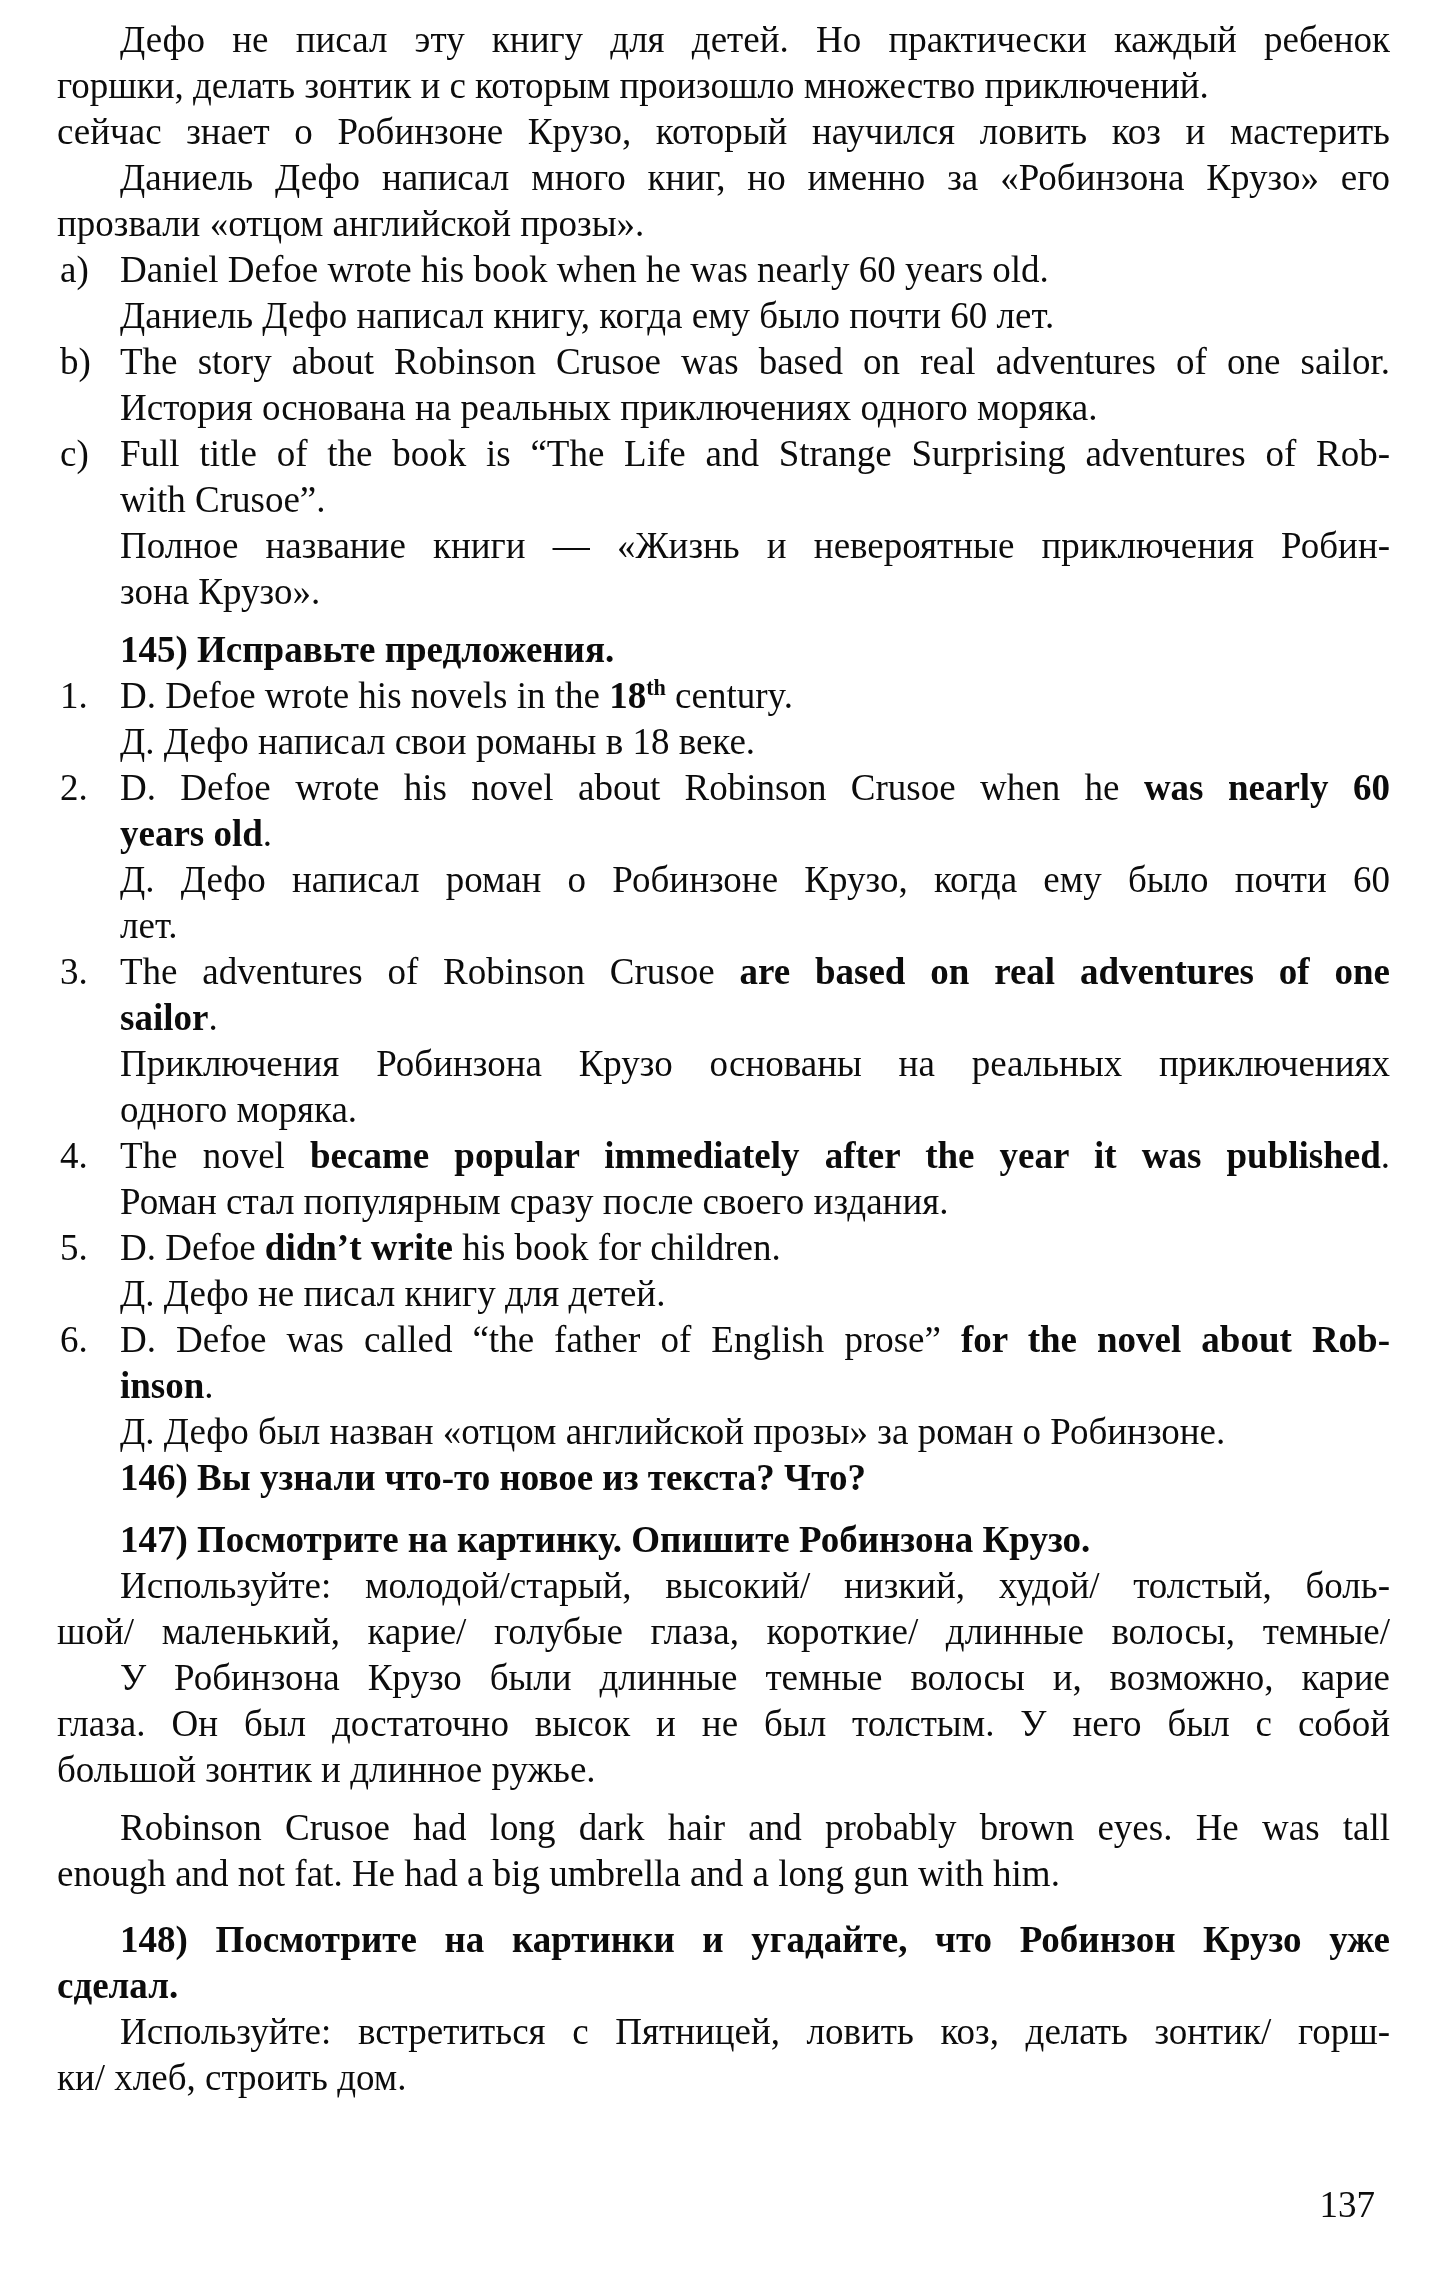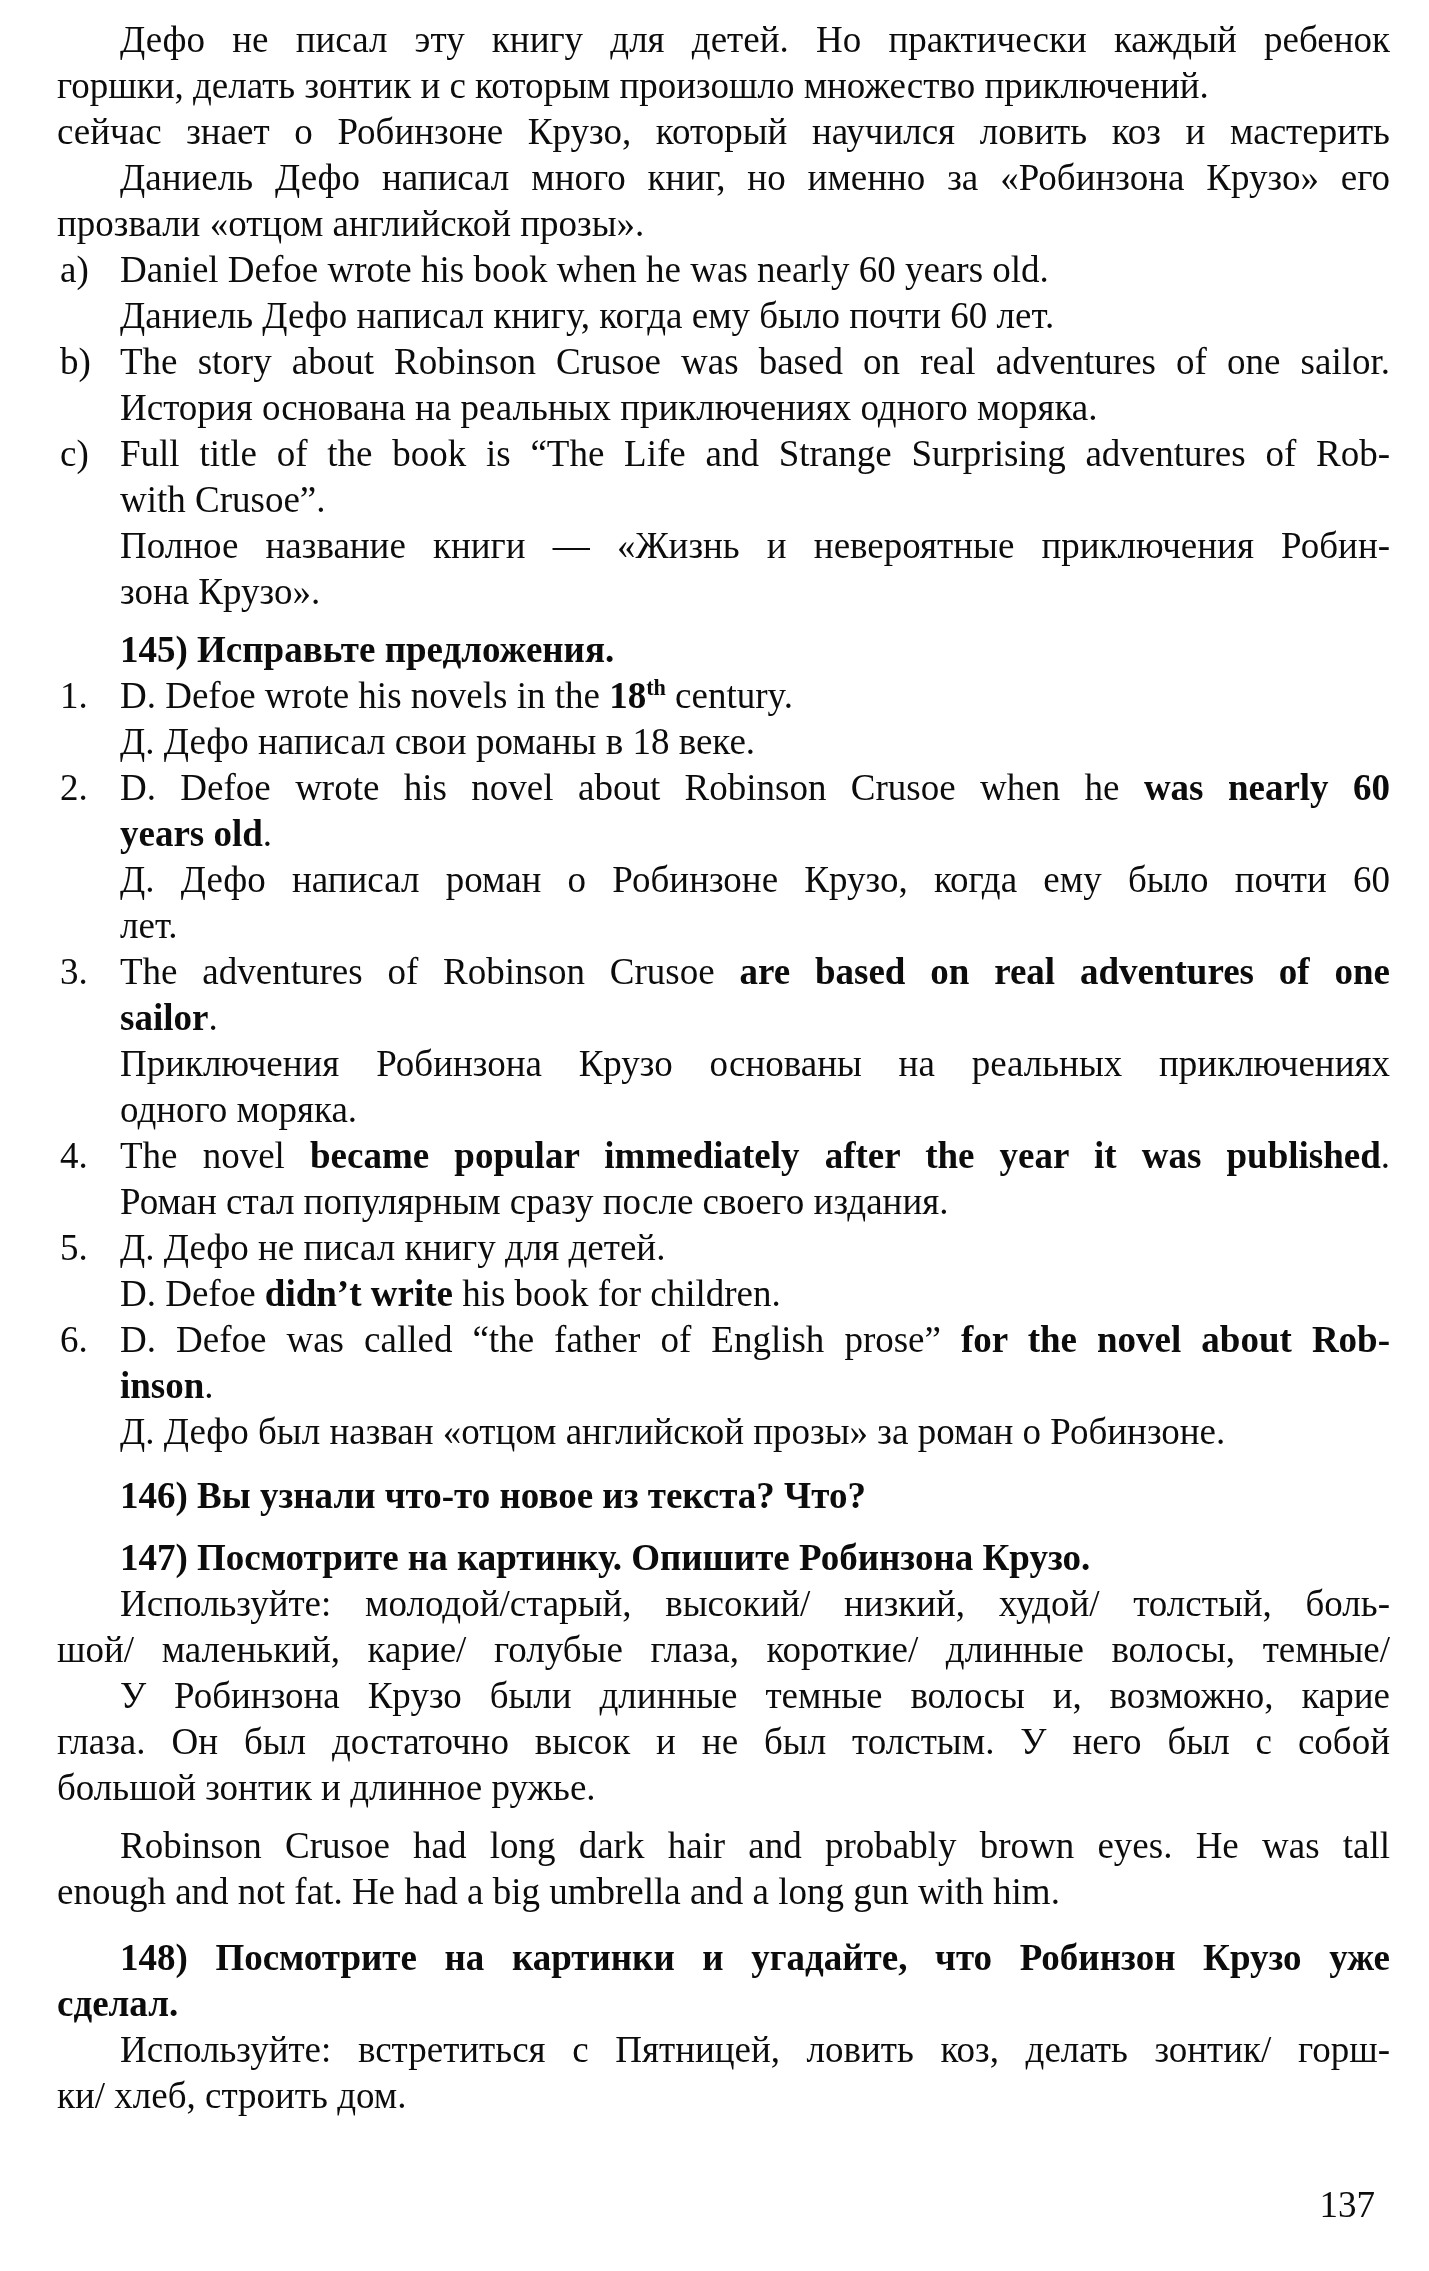--- a/index.html
+++ b/index.html
@@ -41,21 +41,21 @@
   .line { white-space: normal; }
   .b { font-weight: bold; }
   .i { }
   sup {
     font-size: 0.6em;
     line-height: 0;
     vertical-align: super;
   }
   
   [data-name="heading-145"] { margin-top: 12px; }
-  [data-name="heading-146"] { margin-top: 18px; }
+  [data-name="heading-146"] { }
   [data-name="heading-147"] { margin-top: 16px; }
   [data-name="paragraph-robinson-description-en"] { margin-top: 12px; }
   [data-name="heading-148"] { margin-top: 20px; }
   .pageno {
     position: absolute;
     top: 2182px;
     left: 0;
     right: 54px;
     text-align: right;
     font-size: 37px;
@@ -114,22 +114,22 @@
         <div class="line j" data-name="text-line"><span data-name="text-run">Приключения Робинзона Крузо основаны на реальных приключениях</span></div>
         <div class="line" data-name="text-line"><span data-name="text-run">одного моряка.</span></div>
       </div>
       <div class="block item" data-name="item-4">
         <span class="label" data-name="item-label">4.</span>
         <div class="line j" data-name="text-line"><span data-name="text-run">The novel </span><span class="b" data-name="text-run">became popular immediately after the year it was published</span><span data-name="text-run">.</span></div>
         <div class="line" data-name="text-line"><span data-name="text-run">Роман стал популярным сразу после своего издания.</span></div>
       </div>
       <div class="block item" data-name="item-5">
         <span class="label" data-name="item-label">5.</span>
+        <div class="line" data-name="text-line"><span data-name="text-run">D. Defoe </span><span class="b" data-name="text-run">didn’t write</span><span data-name="text-run"> his book for children.</span></div>
         <div class="line" data-name="text-line"><span data-name="text-run">Д. Дефо не писал книгу для детей.</span></div>
-        <div class="line" data-name="text-line"><span data-name="text-run">D. Defoe </span><span class="b" data-name="text-run">didn’t write</span><span data-name="text-run"> his book for children.</span></div>
       </div>
       <div class="block item" data-name="item-6">
         <span class="label" data-name="item-label">6.</span>
         <div class="line j" data-name="text-line"><span data-name="text-run">D. Defoe was called “the father of English prose” </span><span class="b" data-name="text-run">for the novel about Rob-</span></div>
         <div class="line" data-name="text-line"><span class="b" data-name="text-run">inson</span><span data-name="text-run">.</span></div>
         <div class="line" data-name="text-line"><span data-name="text-run">Д. Дефо был назван «отцом английской прозы» за роман о Робинзоне.</span></div>
       </div>
       <div class="block h" data-name="heading-146">
         <div class="line ind" data-name="text-line"><span data-name="text-run">146) Вы узнали что-то новое из текста? Что?</span></div>
       </div>

